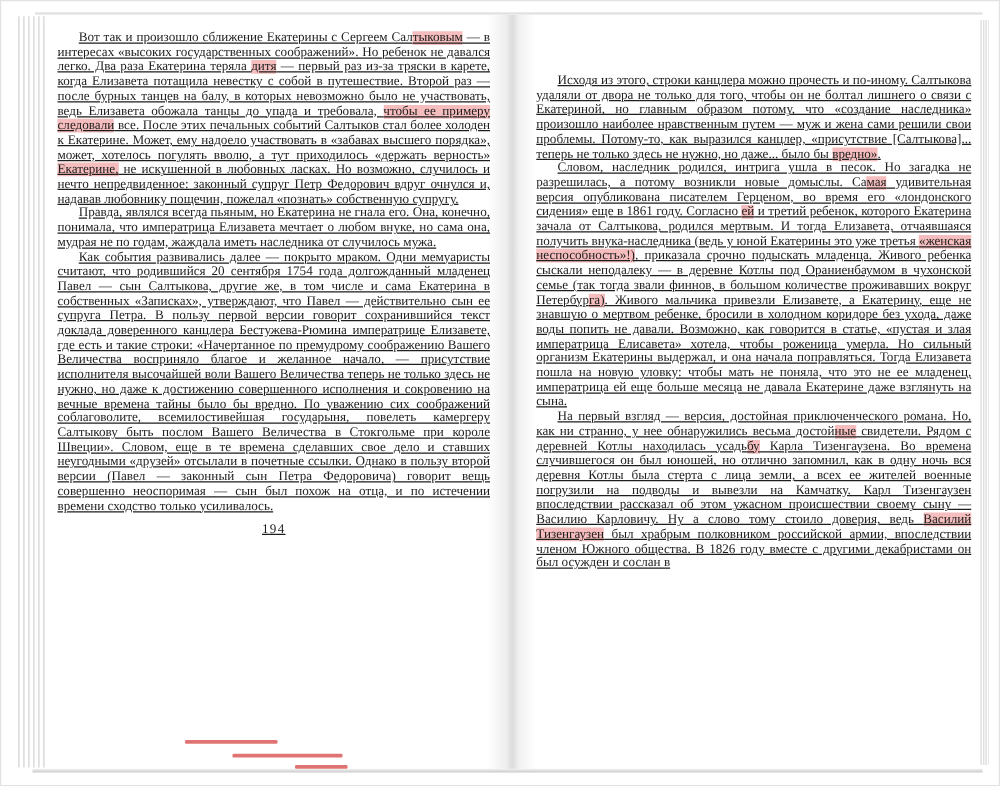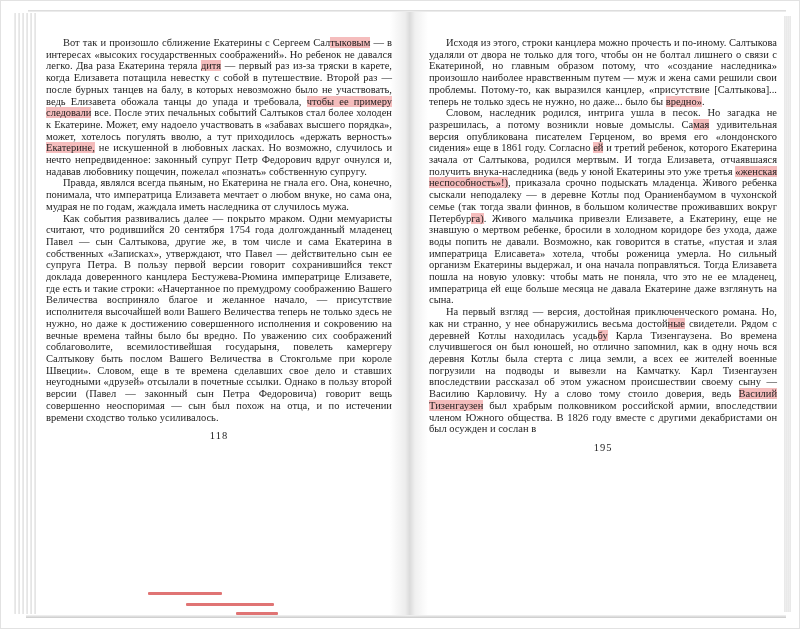--- a/index.html
+++ b/index.html
@@ -18,28 +18,28 @@
     background:linear-gradient(#f4f4f4,#c9c9c9);}
   .left-pages-stack{position:absolute;top:13px;bottom:15px;left:12px;width:26px;
     background:repeating-linear-gradient(90deg,#ffffff 0px,#ffffff 2px,#d7d7d7 3px,#f3f3f3 4px);
     border-radius:3px 0 0 3px;}
   .right-pages-stack{position:absolute;top:16px;bottom:17px;right:9px;width:7px;
     background:repeating-linear-gradient(90deg,#f6f6f6 0px,#dcdcdc 1px,#ffffff 2px);}
   .gutter{position:absolute;top:12px;bottom:14px;left:390px;width:38px;
     background:linear-gradient(90deg,rgba(0,0,0,0) 0%,rgba(0,0,0,0.07) 40%,rgba(0,0,0,0.14) 52%,rgba(0,0,0,0.06) 66%,rgba(0,0,0,0) 100%);}
   
   .page-col{
-    position:absolute;top:37px;
+    position:absolute;top:25px;
     color:#1e1e1e;
     font-size:10.5px;line-height:11.7px;
     text-align:justify;
-    hyphens:auto;-webkit-hyphens:auto;
+    hyphens:auto;text-decoration:underline;-webkit-hyphens:auto;
   }
   .page-col.left{left:46px;width:346px;}
-  .page-col.right{left:429px;width:348px;}
+  .page-col.right{left:429px;width:348px;margin-top:34px;}
   .page-col p{margin:0;text-indent:17px;}
   .page-number{
     text-align:center;margin-top:7px;font-size:10.5px;color:#1e1e1e;letter-spacing:1px;
   }
   .hl{background:#f5bdbd;}
   .red-mark{position:absolute;background:rgba(214,70,70,0.75);filter:blur(.4px);border-radius:1px;}
   .rm1{left:148px;top:592px;width:74px;height:3px;}
   .rm2{left:186px;top:603px;width:88px;height:3px;}
   .rm3{left:236px;top:612px;width:42px;height:3px;}
 </style>
@@ -53,29 +53,28 @@
   <div class="left-pages-stack"></div>
   <div class="right-pages-stack"></div>
   <div class="gutter"></div>
 
   <div class="page-col left">
     <div>
         <p>Вот так и произошло сближение Екатерины с Сергеем Сал<span class="hl">тыковым</span> — в интересах «высоких государственных соображений». Но ребенок не давался легко. Два раза Екатерина теряла <span class="hl">дитя</span> — первый раз из-за тряски в карете, когда Елизавета потащила невестку с собой в путешествие. Второй раз — после бурных танцев на балу, в которых невозможно было не участвовать, ведь Елизавета обожала танцы до упада и требовала, <span class="hl">чтобы ее примеру следовали</span> все. После этих печальных событий Салтыков стал более холоден к Екатерине. Может, ему надоело участвовать в «забавах высшего порядка», может, хотелось погулять вволю, а тут приходилось «держать верность» <span class="hl">Екатерине,</span> не искушенной в любовных ласках. Но возможно, случилось и нечто непредвиденное: законный супруг Петр Федорович вдруг очнулся и, надавав любовнику пощечин, пожелал «познать» собственную супругу.</p>
         <p>Правда, являлся всегда пьяным, но Екатерина не гнала его. Она, конечно, понимала, что императрица Елизавета мечтает о любом внуке, но сама она, мудрая не по годам, жаждала иметь наследника от случилось мужа.</p>
         <p>Как события развивались далее — покрыто мраком. Одни мемуаристы считают, что родившийся 20 сентября 1754 года долгожданный младенец Павел — сын Салтыкова, другие же, в том числе и сама Екатерина в собственных «Записках», утверждают, что Павел — действительно сын ее супруга Петра. В пользу первой версии говорит сохранившийся текст доклада доверенного канцлера Бестужева-Рюмина императрице Елизавете, где есть и такие строки: «Начертанное по премудрому соображению Вашего Величества восприняло благое и желанное начало, — присутствие исполнителя высочайшей воли Вашего Величества теперь не только здесь не нужно, но даже к достижению совершенного исполнения и сокровению на вечные времена тайны было бы вредно. По уважению сих соображений соблаговолите, всемилостивейшая государыня, повелеть камергеру Салтыкову быть послом Вашего Величества в Стокгольме при короле Швеции». Словом, еще в те времена сделавших свое дело и ставших неугодными «друзей» отсылали в почетные ссылки. Однако в пользу второй версии (Павел — законный сын Петра Федоровича) говорит вещь совершенно неоспоримая — сын был похож на отца, и по истечении времени сходство только усиливалось.</p>
       </div>
-    <div class="page-number">118</div>
+    <div class="page-number">194</div>
   </div>
 
   <div class="page-col right">
     <div>
         <p>Исходя из этого, строки канцлера можно прочесть и по-иному. Салтыкова удаляли от двора не только для того, чтобы он не болтал лишнего о связи с Екатериной, но главным образом потому, что «создание наследника» произошло наиболее нравственным путем — муж и жена сами решили свои проблемы. Потому-то, как выразился канцлер, «присутствие [Салтыкова]... теперь не только здесь не нужно, но даже... было бы <span class="hl">вредно»</span>.</p>
         <p>Словом, наследник родился, интрига ушла в песок. Но загадка не разрешилась, а потому возникли новые домыслы. Са<span class="hl">мая</span> удивительная версия опубликована писателем Герценом, во время его «лондонского сидения» еще в 1861 году. Согласно <span class="hl">ей</span> и третий ребенок, которого Екатерина зачала от Салтыкова, родился мертвым. И тогда Елизавета, отчаявшаяся получить внука-наследника (ведь у юной Екатерины это уже третья <span class="hl">«женская неспособность»!)</span>, приказала срочно подыскать младенца. Живого ребенка сыскали неподалеку — в деревне Котлы под Ораниенбаумом в чухонской семье (так тогда звали финнов, в большом количестве проживавших вокруг Петербур<span class="hl">га)</span>. Живого мальчика привезли Елизавете, а Екатерину, еще не знавшую о мертвом ребенке, бросили в холодном коридоре без ухода, даже воды попить не давали. Возможно, как говорится в статье, «пустая и злая императрица Елисавета» хотела, чтобы роженица умерла. Но сильный организм Екатерины выдержал, и она начала поправляться. Тогда Елизавета пошла на новую уловку: чтобы мать не поняла, что это не ее младенец, императрица ей еще больше месяца не давала Екатерине даже взглянуть на сына.</p>
         <p>На первый взгляд — версия, достойная приключенческого романа. Но, как ни странно, у нее обнаружились весьма достой<span class="hl">ные</span> свидетели. Рядом с деревней Котлы находилась усадь<span class="hl">бу</span> Карла Тизенгаузена. Во времена случившегося он был юношей, но отлично запомнил, как в одну ночь вся деревня Котлы была стерта с лица земли, а всех ее жителей военные погрузили на подводы и вывезли на Камчатку. Карл Тизенгаузен впоследствии рассказал об этом ужасном происшествии своему сыну — Василию Карловичу. Ну а слово тому стоило доверия, ведь <span class="hl">Василий Тизенгаузен</span> был храбрым полковником российской армии, впоследствии членом Южного общества. В 1826 году вместе с другими декабристами он был осужден и сослан в</p>
       </div>
-    <div class="page-number">195</div>
   </div>
 
   <div class="red-mark rm1"></div>
   <div class="red-mark rm2"></div>
   <div class="red-mark rm3"></div>
 
 </div>
 
 </body></html>

